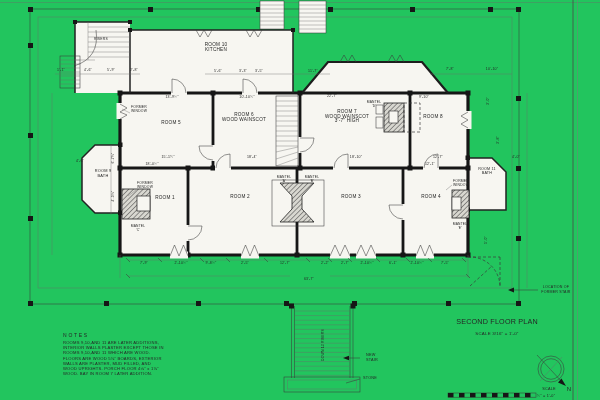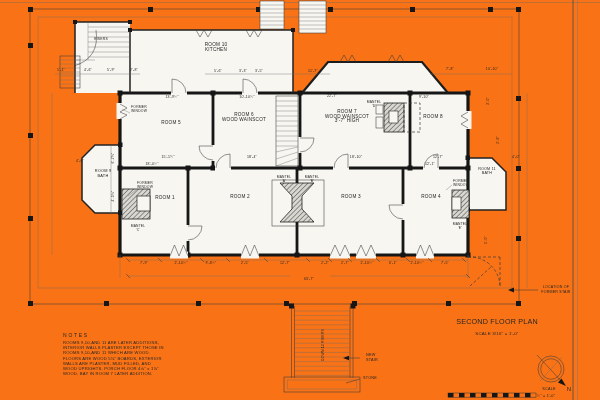--- a/index.html
+++ b/index.html
@@ -1,16 +1,16 @@
 <!DOCTYPE html>
 <html><head>
 <meta charset="utf-8">
 <style>
   html,body{margin:0;padding:0;background:#e9e8e2;}
-  .sheet{position:relative;width:600px;height:400px;background:#f97316;overflow:hidden;
+  .sheet{position:relative;width:600px;height:400px;background:#22c55e;overflow:hidden;
          font-family:"Liberation Sans",sans-serif;}
   svg{position:absolute;left:0;top:0;}
   svg text{font-family:"Liberation Sans",sans-serif;fill:#262626;letter-spacing:.2px;}
   .thin{stroke:#3a3a3a;stroke-width:.55;fill:none;}
   .hair{stroke:#6b6b6b;stroke-width:.4;fill:none;}
   .wall{stroke:#161616;stroke-width:3.2;fill:none;}
   .iwall{stroke:#161616;stroke-width:2.8;fill:none;}
   .lwall{stroke:#222;stroke-width:1.5;fill:none;}
   .mwall{stroke:#1d1d1d;stroke-width:2.2;fill:none;}
   .paperfill{fill:#f7f6f1;}

